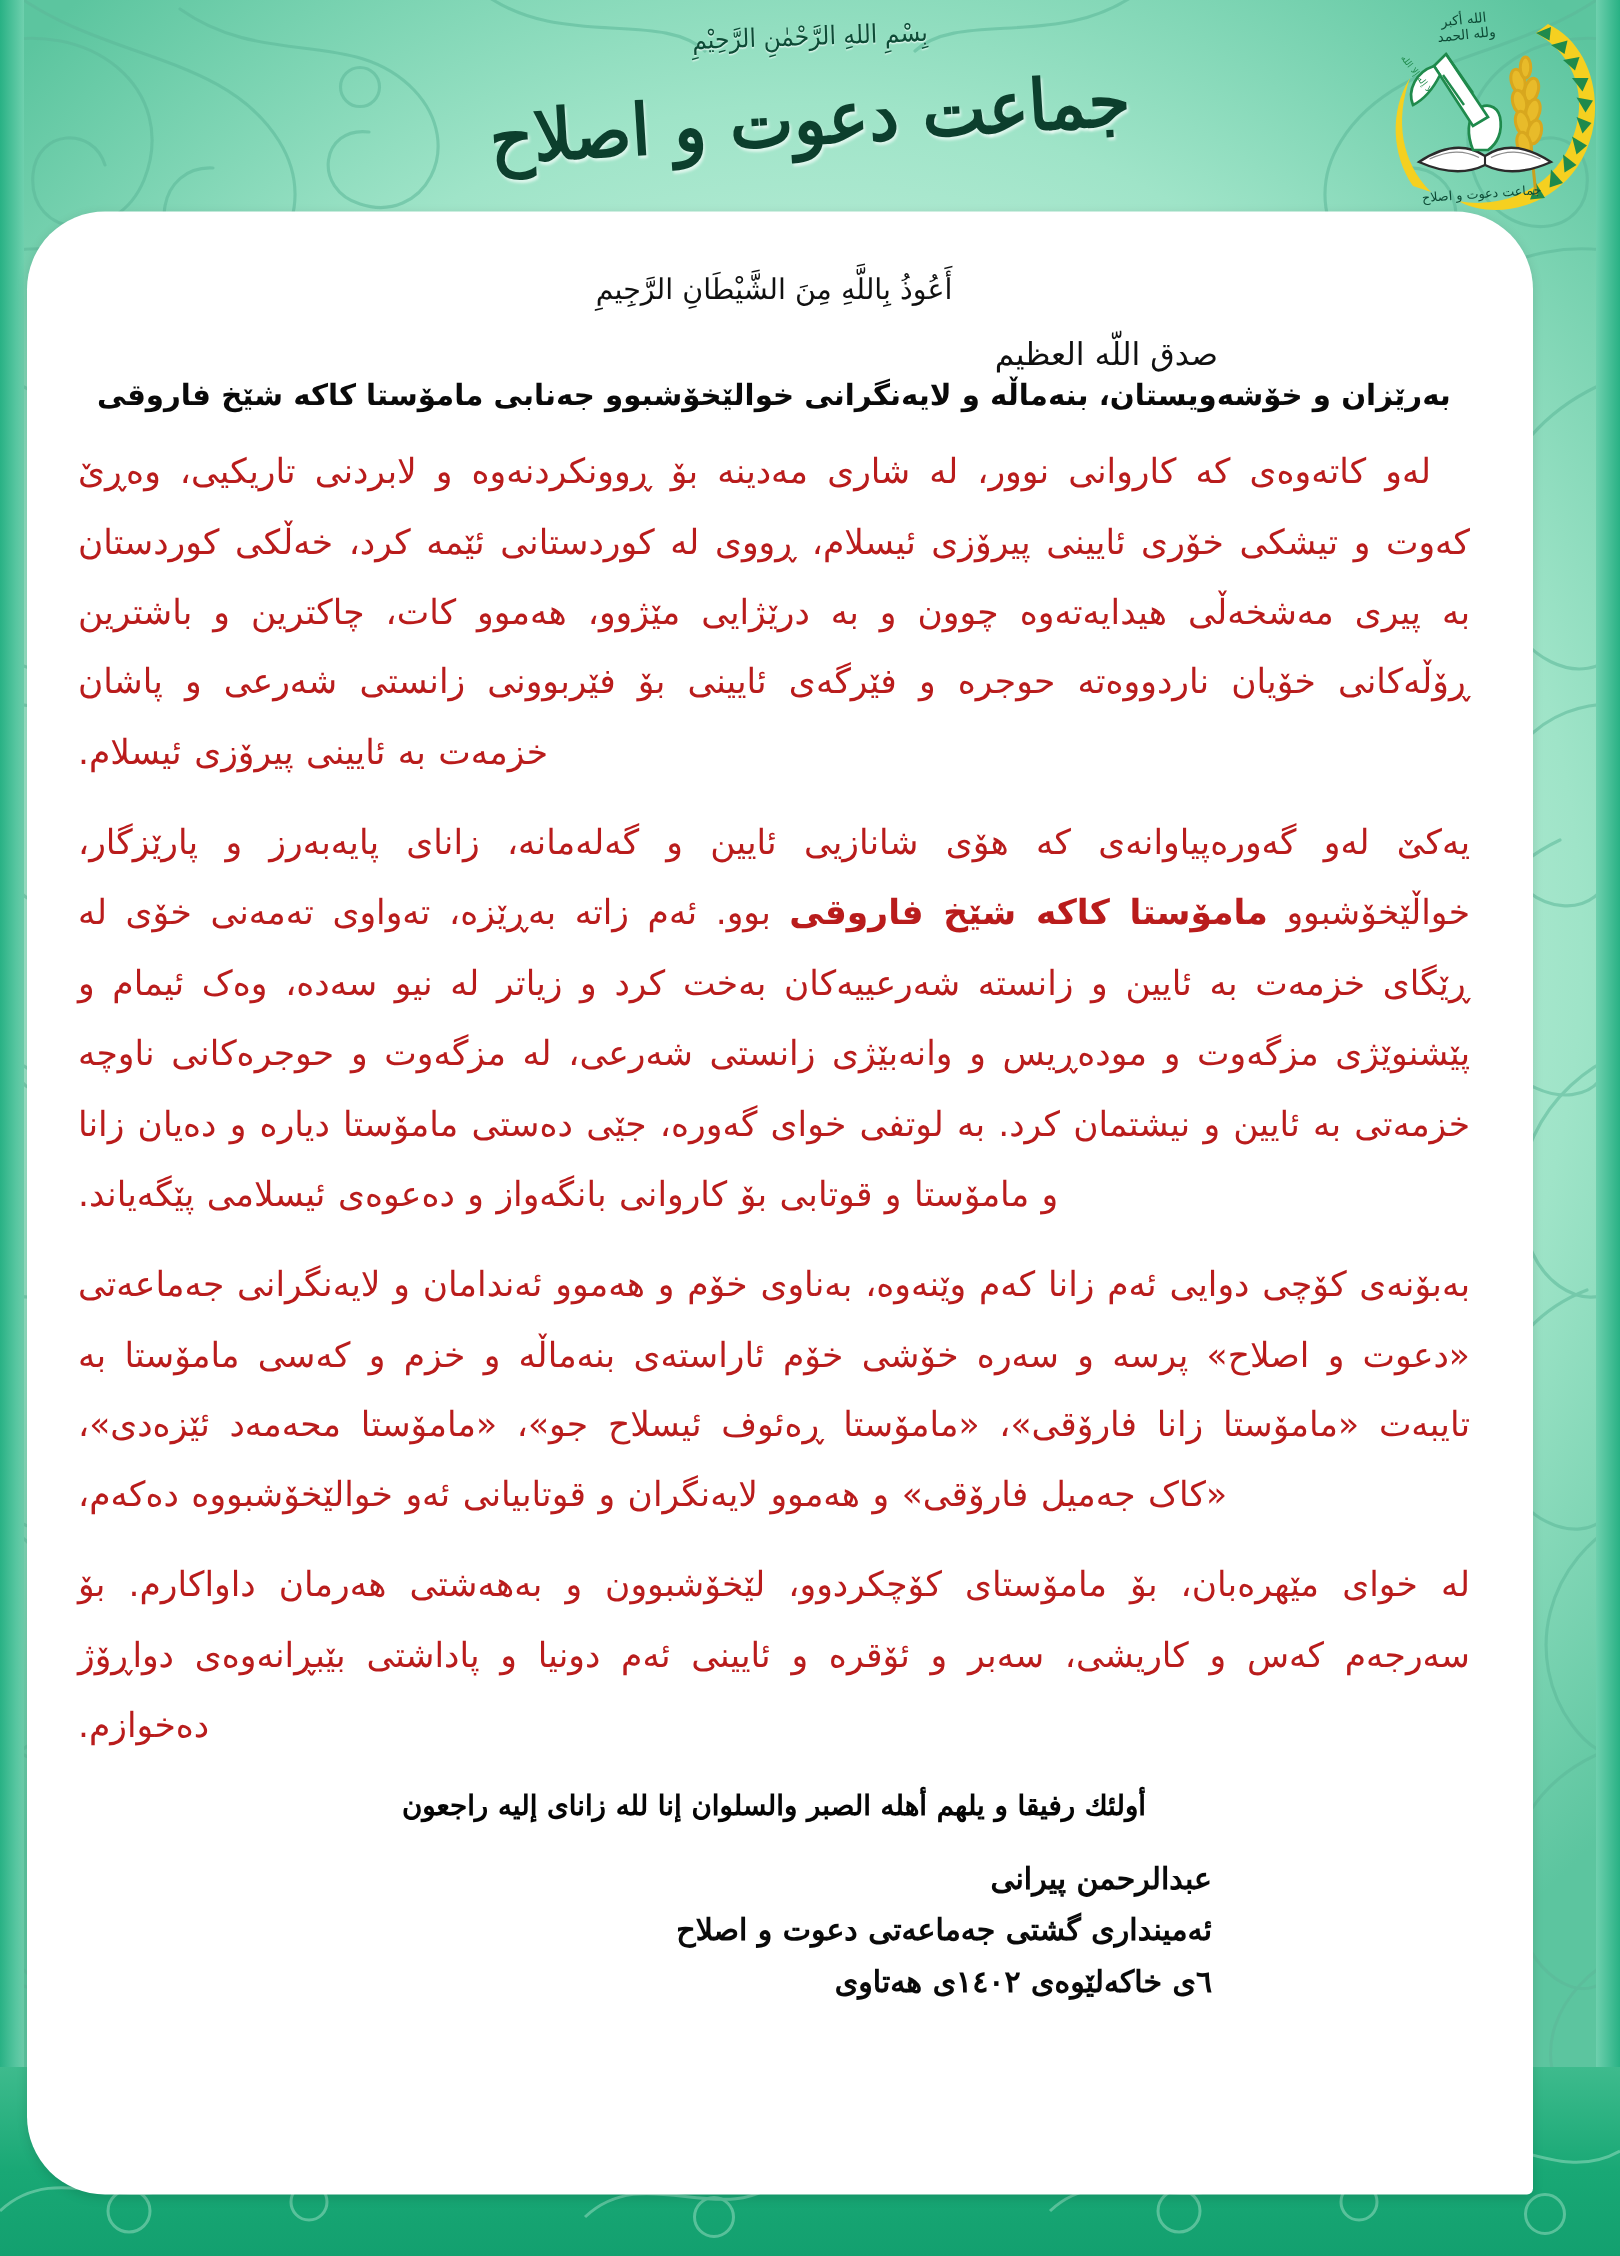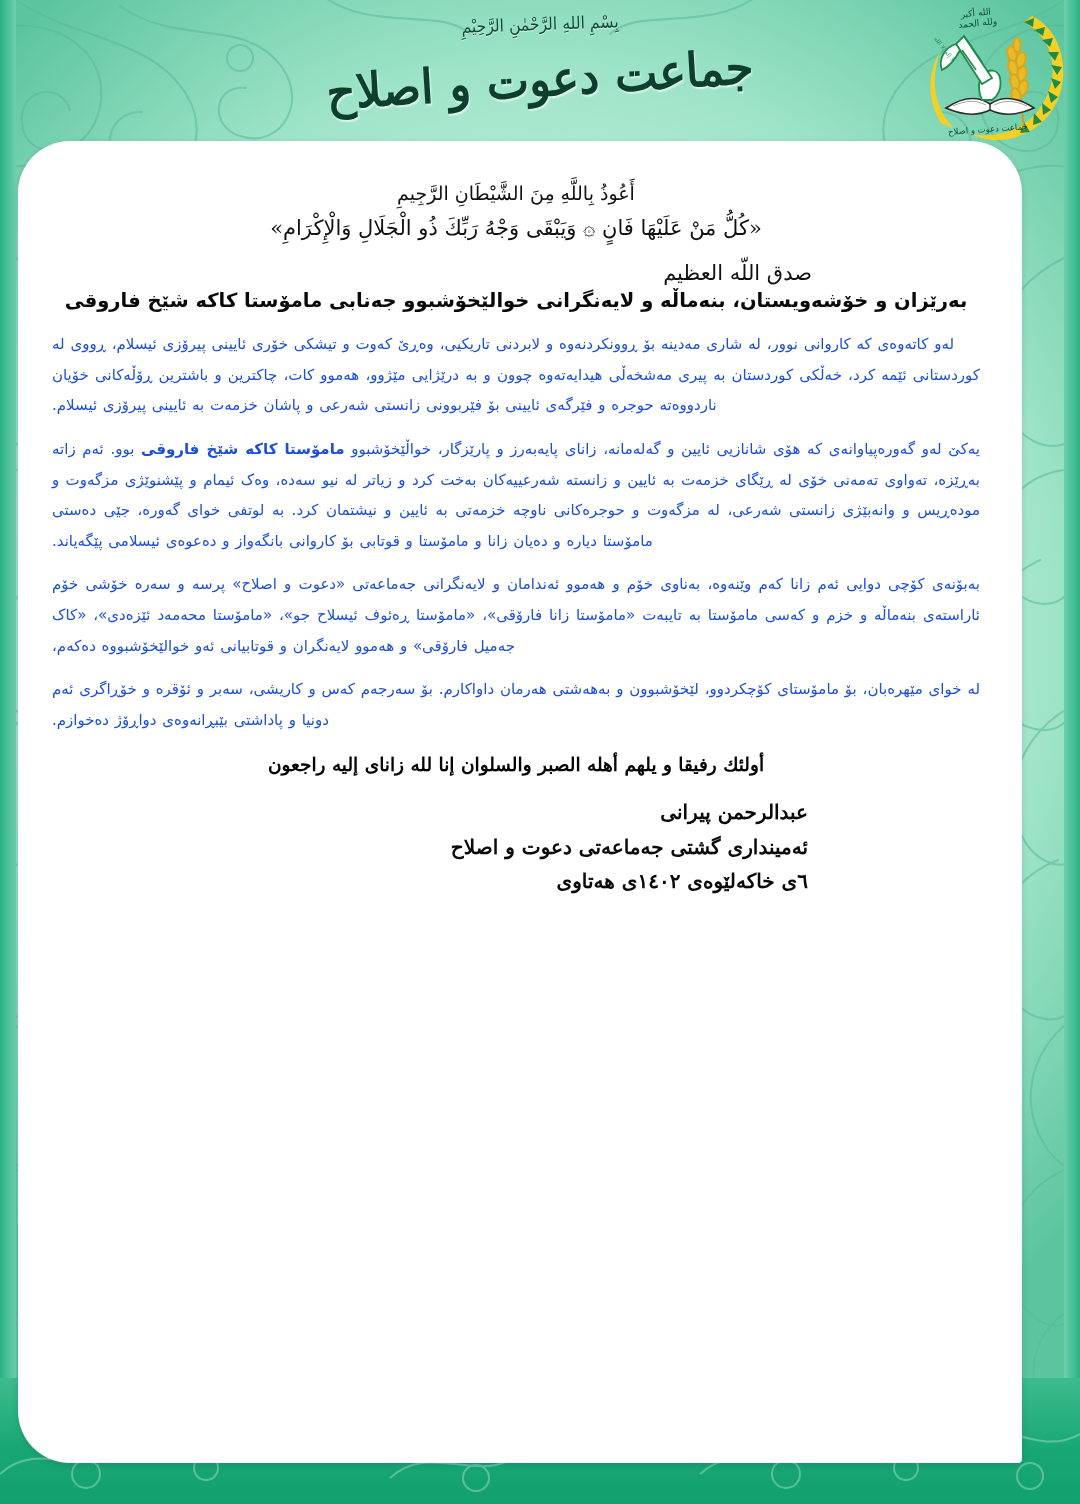--- a/index.html
+++ b/index.html
@@ -136,23 +136,23 @@
     text-align: center;
     font-size: 19.5px;
     font-weight: 700;
     color: #0a0a0a;
     line-height: 1.6;
     direction: rtl;
   }
 
   p.body-par {
     margin-top: 13px;
-    font-size: 15px;
+    font-size: 23px;
     line-height: 2.04;
-    color: #1d4ed8;
+    color: #b91c1c;
     text-align: justify;
     text-align-last: left;
     text-justify: inter-word;
     direction: rtl;
     word-spacing: 1px;
   }
   p.body-par.first-indent { text-indent: 26px; }
 
   p.body-par b { font-weight: 700; }
 
@@ -311,32 +311,31 @@
 
       <g fill="#0d4b36" font-family="DejaVu Serif, serif" font-size="8.5" text-anchor="middle">
         <text x="68" y="128" transform="rotate(-4 68 128)">جماعت دعوت و اصلاح</text>
       </g>
     </svg>
   </div>
 
   <div class="panel">
 
     <div class="ar-center line-taawuz">أَعُوذُ بِاللَّهِ مِنَ الشَّيْطَانِ الرَّجِيمِ</div>
-    <div class="ar-center line-verse">«كُلُّ مَنْ عَلَيْهَا فَانٍ ۞ وَيَبْقَى وَجْهُ رَبِّكَ ذُو الْجَلَالِ وَالْإِكْرَامِ»</div>
     <div class="sadaq">صدق اللّه العظيم</div>
 
     <div class="salutation">بەرێزان و خۆشەویستان، بنەماڵە و لایەنگرانی خوالێخۆشبوو جەنابی مامۆستا کاکە شێخ فاروقی</div>
 
     <p class="body-par first-indent">لەو کاتەوەی کە  کاروانی نوور، لە شاری مەدینە بۆ ڕوونکردنەوە و لابردنی تاریکیی، وەڕێ کەوت و تیشکی خۆری ئایینی پیرۆزی ئیسلام، ڕووی لە کوردستانی ئێمە کرد، خەڵکی کوردستان بە پیری مەشخەڵی هیدایەتەوە چوون و بە درێژایی مێژوو، هەموو کات، چاکترین و باشترین ڕۆڵەکانی خۆیان ناردووەتە حوجرە و فێرگەی ئایینی بۆ فێربوونی زانستی شەرعی و پاشان خزمەت بە ئایینی پیرۆزی ئیسلام.</p>
 
     <p class="body-par"><span>یەکێ لەو گەورەپیاوانەی کە هۆی شانازیی ئایین و گەلەمانە، زانای پایەبەرز و پارێزگار، خواڵێخۆشبوو </span><b>مامۆستا کاکە شێخ فاروقی</b><span> بوو. ئەم زاتە بەڕێزە، تەواوی تەمەنی خۆی لە ڕێگای خزمەت بە ئایین و زانستە شەرعییەکان بەخت کرد و زیاتر لە نیو سەدە، وەک ئیمام و پێشنوێژی مزگەوت و مودەڕیس و وانەبێژی زانستی شەرعی، لە مزگەوت و حوجرەکانی ناوچە خزمەتی بە ئایین و نیشتمان کرد. بە لوتفی خوای گەورە، جێی دەستی مامۆستا دیارە و دەیان زانا و مامۆستا و قوتابی بۆ کاروانی بانگەواز و دەعوەی ئیسلامی پێگەیاند.</span></p>
 
     <p class="body-par">بەبۆنەی کۆچی دوایی ئەم زانا کەم وێنەوە، بەناوی خۆم و هەموو ئەندامان و لایەنگرانی جەماعەتی «دعوت و اصلاح» پرسە و سەرە خۆشی خۆم ئاراستەی بنەماڵە و خزم و کەسی مامۆستا بە تایبەت «مامۆستا زانا فارۆقی»، «مامۆستا ڕەئوف ئیسلاح جو»، «مامۆستا محەمەد ئێزەدی»، «کاک جەمیل فارۆقی»  و هەموو لایەنگران و قوتابیانی ئەو خوالێخۆشبووە دەکەم،</p>
 
-    <p class="body-par">لە خوای مێهرەبان، بۆ مامۆستای کۆچکردوو، لێخۆشبوون و بەهەشتی هەرمان داواکارم. بۆ  سەرجەم کەس و کاریشی، سەبر و ئۆقرە و خۆڕاگری ئەم دونیا و پاداشتی بێبڕانەوەی دواڕۆژ دەخوازم.</p>
+    <p class="body-par">لە خوای مێهرەبان، بۆ مامۆستای کۆچکردوو، لێخۆشبوون و بەهەشتی هەرمان داواکارم. بۆ  سەرجەم کەس و کاریشی، سەبر و ئۆقرە و ئایینی ئەم دونیا و پاداشتی بێبڕانەوەی دواڕۆژ دەخوازم.</p>
 
     <div class="dua">
       <div>أولئك رفيقا و يلهم أهله الصبر والسلوان إنا لله زانای إليه راجعون</div>
     </div>
 
     <div class="signature">
       <div>عبدالرحمن پیرانی</div>
       <div>ئەمینداری گشتی جەماعەتی دعوت و اصلاح</div>
       <div>٦ی خاکەلێوەی ١٤٠٢ی هەتاوی</div>
     </div>

